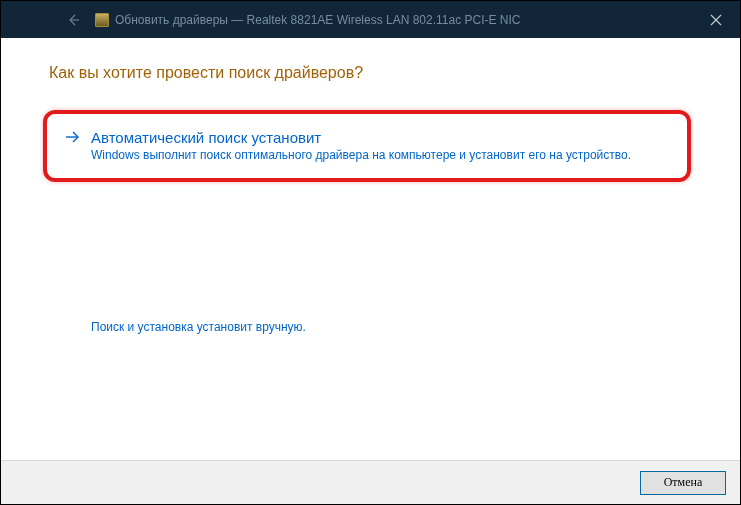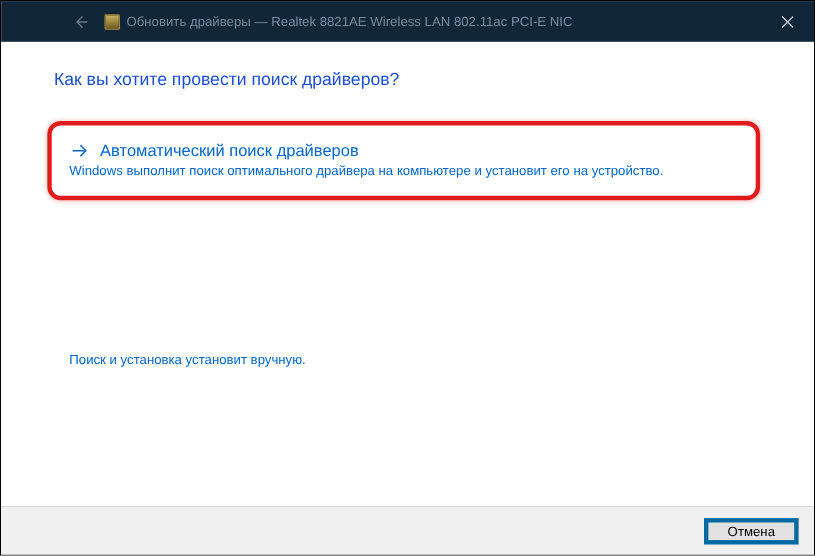--- a/index.html
+++ b/index.html
@@ -40,39 +40,39 @@
   .client {
     position: absolute;
     left: 1px; right: 1px; top: 38px; bottom: 1px;
     background: #fff;
   }
 
   .heading {
     position: absolute;
     left: 48px; top: 26px;
     font-size: 16px;
-    color: #1d4ed8;
+    color: #a16207;
     font-weight: 400;
   }
 
   .option {
     position: absolute;
     left: 48px;
     width: 635px;
     padding: 12px 14px 14px 14px;
     cursor: pointer;
   }
   .option .row {
     display: flex;
     align-items: center;
     gap: 10px;
   }
   .arrow-icon { color: #0066cc; flex-shrink: 0; }
   .opt-title { color: #0066cc; font-size: 15px; }
-  .opt-desc  { color: #0066cc; font-size: 12px; margin-top: 2px; }
+  .opt-desc  { color: #0066cc; font-size: 12px; margin-left: 28px; margin-top: 2px; }
 
   .option.one { top: 78px; }
   .option.two { top: 268px; }
 
   .highlight {
     position: absolute;
     left: 42px; top: 72px;
     width: 648px; height: 72px;
     border: 4px solid #e11b1b;
     border-radius: 12px;
@@ -87,23 +87,23 @@
     background: #f0f0f0;
     border-top: 1px solid #d8d8d8;
     display: flex;
     align-items: center;
     justify-content: flex-end;
     padding-right: 14px;
   }
   .btn {
     min-width: 86px; height: 24px;
     background: #e1e1e1;
-    border: 4px solid #0369a1;
+    border: 1px solid #0369a1;
     font-size: 12px;
-    font-family: Liberation Sans, sans-serif;
+    font-family: Liberation Serif, serif;
     cursor: pointer;
   }
 </style>
 </head>
 <body>
 
 <div class="titlebar">
   <div class="back-btn">
     <svg width="16" height="16" viewBox="0 0 16 16" fill="none" stroke="currentColor" stroke-width="1.2">
       <path d="M10 3 L5 8 L10 13"></path>
@@ -122,21 +122,21 @@
 <div class="client">
 
   <div class="heading">Как вы хотите провести поиск драйверов?</div>
 
   <div class="option one">
     <div class="row">
       <svg class="arrow-icon" width="18" height="18" viewBox="0 0 18 18" fill="none" stroke="currentColor" stroke-width="1.4">
         <path d="M3 9 H14"></path>
         <path d="M10 4 L15 9 L10 14"></path>
       </svg>
-      <span class="opt-title">Автоматический поиск драйверов</span>
+      <span class="opt-title">Автоматический поиск установит</span>
     </div>
     <div class="opt-desc">Windows выполнит поиск оптимального драйвера на компьютере и установит его на устройство.</div>
   </div>
 
   <div class="highlight"></div>
 
   <div class="option two">
     <div class="opt-desc">Поиск и установка установит вручную.</div>
   </div>
 

